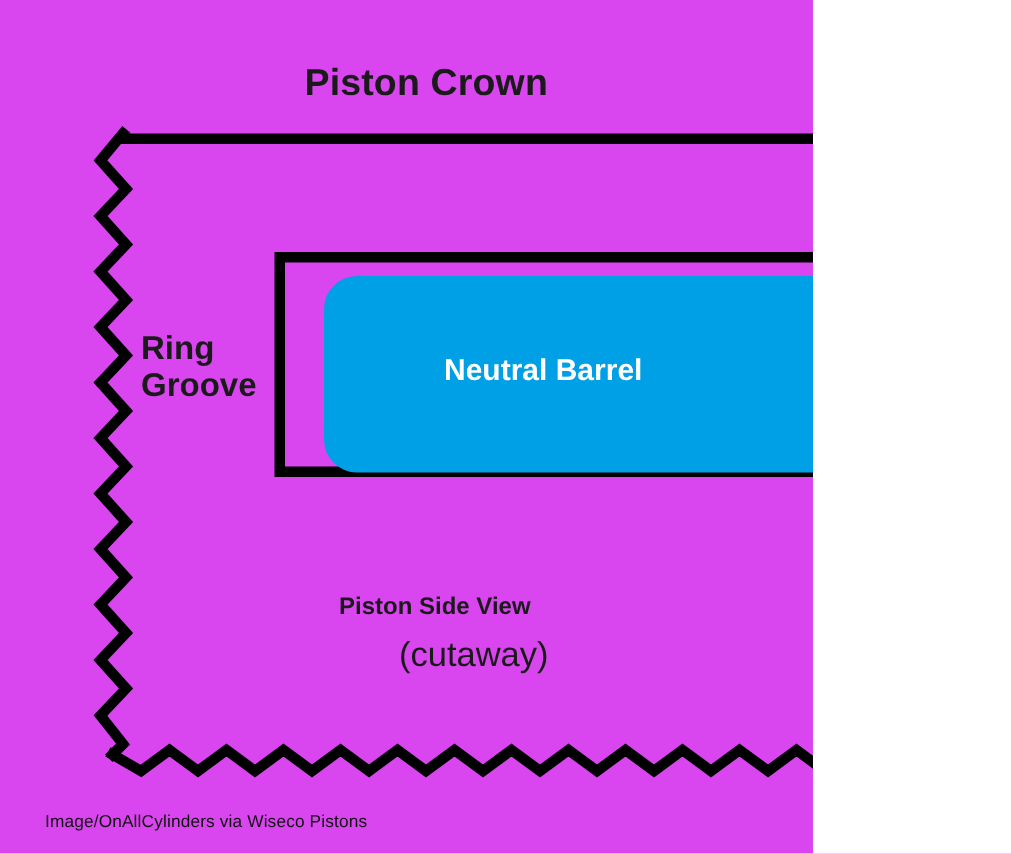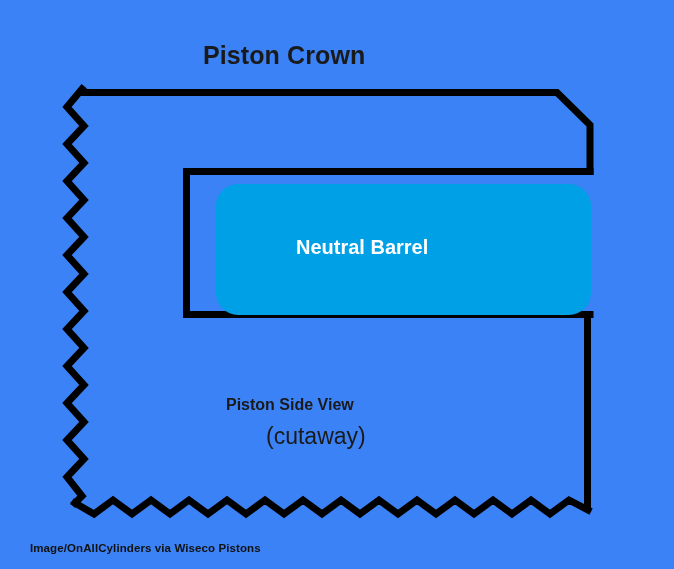--- a/index.html
+++ b/index.html
@@ -5,23 +5,23 @@
   html, body {
     margin: 0;
     padding: 0;
     background: #ffffff;
   }
   body {
     font-family: "Liberation Sans", sans-serif;
   }
   #canvas {
     position: relative;
-    width: 674px;
+    width: 542px;
     height: 569px;
-    background: #3b82f6;
+    background: #d946ef;
     overflow: hidden;
   }
   #diagram-svg {
     position: absolute;
     left: 0;
     top: 0;
     width: 674px;
     height: 569px;
   }
   .lbl {
@@ -61,21 +61,21 @@
     left: 226px;
     top: 424px;
     font-size: 23px;
     font-weight: normal;
     margin-left: 40px;
   }
   #caption-credit {
     left: 30px;
     top: 542px;
     font-size: 11.5px;
-    font-weight: bold;
+    font-weight: normal;
     color: #111111;
     letter-spacing: 0.1px;
     text-align: center;
   }
 </style>
 </head>
 <body>
 
 <div id="canvas">
 
@@ -102,20 +102,21 @@
              L 474 514 L 493 500 L 512 514 L 531 500
              L 550 514 L 569 500 L 588 510" fill="none" stroke="#000000" stroke-width="7" stroke-linecap="square" stroke-linejoin="miter"></path>
 
     <path d="M 590 171.5 L 186.5 171.5 L 186.5 314.5 L 590 314.5" fill="none" stroke="#000000" stroke-width="7" stroke-linecap="square" stroke-linejoin="miter"></path>
 
     <rect x="216" y="184" width="375" height="131" rx="22" ry="22" fill="#00A0E6"></rect>
   </svg>
 
   <div class="lbl" id="title-piston-crown">Piston Crown</div>
 
+  <div class="lbl" id="label-ring-groove"><span>Ring</span><br><span>Groove</span></div>
 
   <div class="lbl" id="label-neutral-barrel">Neutral Barrel</div>
 
   <div class="lbl" id="label-side-view">Piston Side View</div>
 
   <div class="lbl" id="label-cutaway">(cutaway)</div>
 
   <div class="lbl" id="caption-credit">Image/OnAllCylinders via Wiseco Pistons</div>
 
 </div>

